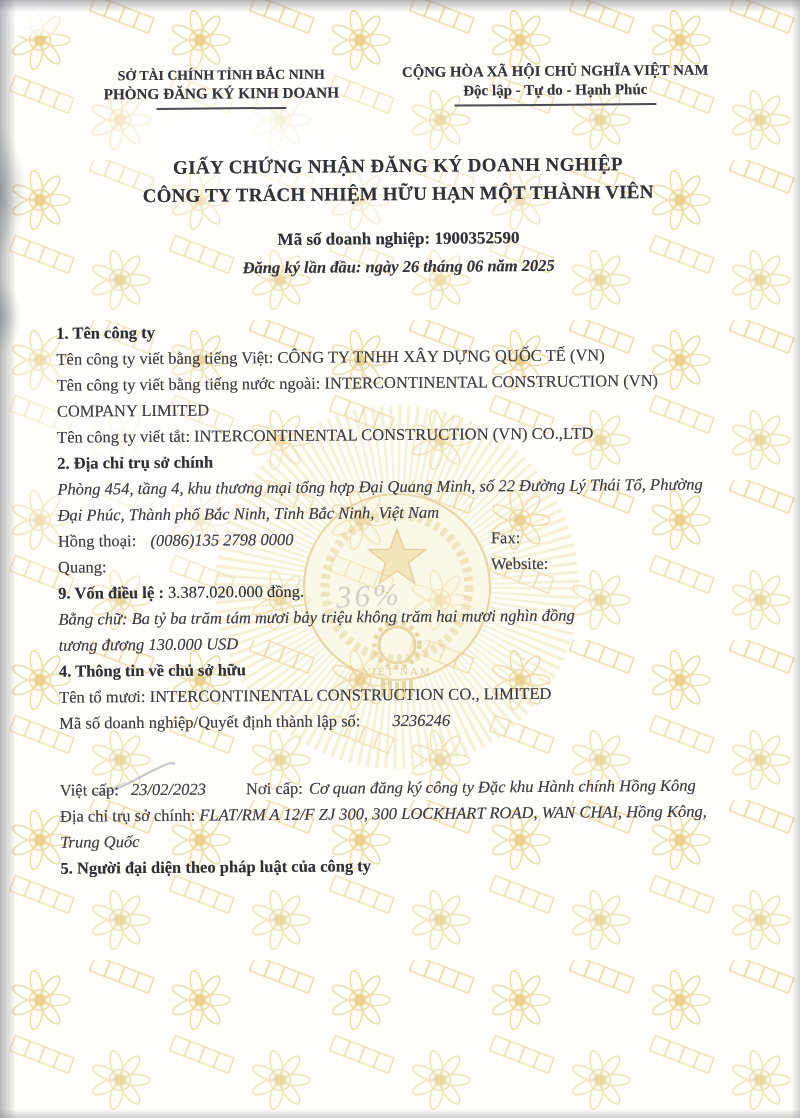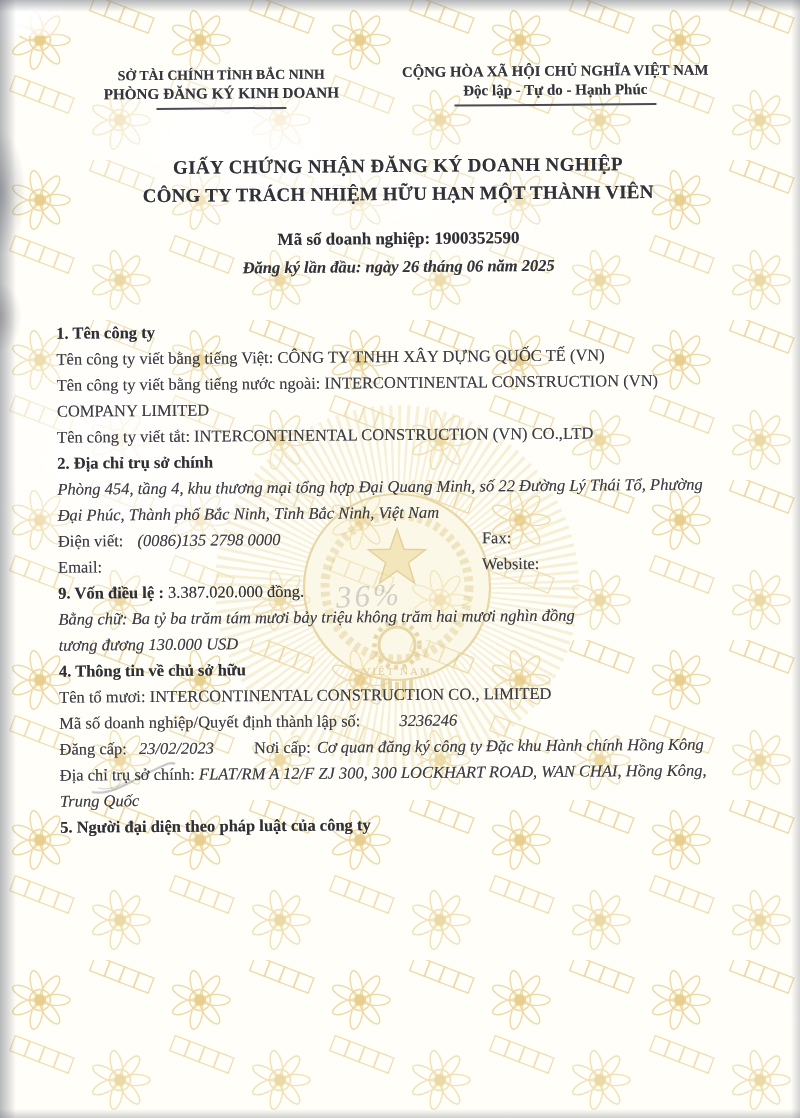--- a/index.html
+++ b/index.html
@@ -48,27 +48,27 @@
   .reg-line  { position:absolute; left:0; top:257px; width:100%; text-align:center; font-size:16.5px; font-weight:bold; font-style:italic; color:#33343b; }
 
   .docbody { position:absolute; left:57px; top:312px; width:692px; padding-top:6px; font-size:16.5px; line-height:26px; }
   .docbody p { margin:0; }
   .h { font-weight:bold; color:#2e3036; }
   .i { font-style:italic; }
   .fn  { max-width:652px; }
   .addr { font-style:italic; max-width:668px; }
   .hqline { max-width:668px; }
   .row { position:relative; }
-  .fax-label, .website-label { position:absolute; left:424px; top:0; }
+  .fax-label, .website-label { position:absolute; left:433px; top:0; }
   .vgap { margin-left:10px; }
-  .regnum { margin-left:35px; }
+  .regnum { margin-left:28px; }
   .words2 { margin-top:8px; }
   .flexrow { display:flex; align-items:baseline; }
   .datecell { margin-left:12px; }
-  .placelbl { margin-left:40px; }
+  .placelbl { margin-left:40px;margin-top:41px; }
   .place { width:430px; margin-left:6px; }
   .s5 { margin-top:4px; }
 
   .sh { position:absolute; z-index:6; pointer-events:none; }
   .corner-tl { left:0; top:0; width:74px; height:36px; z-index:5;
     background:linear-gradient(135deg, rgba(255,255,255,.95) 40%, rgba(255,255,255,0)); }
   .sh-top    { left:0; top:0; width:100%; height:12px; background:linear-gradient(rgba(110,114,124,.5), rgba(110,114,124,0)); }
   .sh-left   { left:0; top:0; width:16px; height:100%; background:linear-gradient(to right, rgba(110,114,124,.5), rgba(110,114,124,0)); }
   .sh-right  { right:0; top:0; width:9px; height:100%; background:linear-gradient(to left, rgba(120,124,132,.32), rgba(120,124,132,0)); }
   .sh-bottom { left:0; bottom:0; width:100%; height:9px; background:linear-gradient(to top, rgba(120,124,132,.35), rgba(120,124,132,0)); }
@@ -175,47 +175,47 @@
         <span>INTERCONTINENTAL CONSTRUCTION (VN) COMPANY LIMITED</span>
       </p>
       <p>
         <span>Tên công ty viết tắt:</span>
         <span>INTERCONTINENTAL CONSTRUCTION (VN) CO.,LTD</span>
       </p>
 
       <p class="h">2. Địa chỉ trụ sở chính</p>
       <p class="addr">Phòng 454, tầng 4, khu thương mại tổng hợp Đại Quang Minh, số 22 Đường Lý Thái Tổ, Phường Đại Phúc, Thành phố Bắc Ninh, Tỉnh Bắc Ninh, Việt Nam</p>
       <p class="row">
-        <span>Điện viết:</span>
+        <span>Hồng thoại:</span>
         <span class="i vgap">(0086)135 2798 0000</span>
         <span class="fax-label">Fax:</span>
       </p>
       <p class="row">
-        <span>Email:</span>
+        <span>Quang:</span>
         <span class="website-label">Website:</span>
       </p>
 
       <p>
         <span class="h">9. Vốn điều lệ :</span>
         <span style="color:#2f3036;">3.387.020.000 đồng.</span>
       </p>
       <p class="i">Bằng chữ: Ba tỷ ba trăm tám mươi bảy triệu không trăm hai mươi nghìn đồng</p>
       <p class="i words2">tương đương 130.000 USD</p>
 
       <p class="h">4. Thông tin về chủ sở hữu</p>
       <p>
         <span>Tên tổ mươi:</span>
         <span>INTERCONTINENTAL CONSTRUCTION CO., LIMITED</span>
       </p>
       <p>
         <span>Mã số doanh nghiệp/Quyết định thành lập số:</span>
         <span class="i regnum">3236246</span>
       </p>
       <div class="flexrow">
-        <span>Đăng cấp:</span>
+        <span>Việt cấp:</span>
         <span class="i datecell">23/02/2023</span>
         <span class="placelbl">Nơi cấp:</span>
         <span class="i place">Cơ quan đăng ký công ty Đặc khu Hành chính Hồng Kông</span>
       </div>
       <p class="hqline">
         <span>Địa chỉ trụ sở chính:</span>
         <span class="i">FLAT/RM A 12/F ZJ 300, 300 LOCKHART ROAD, WAN CHAI, Hồng Kông, Trung Quốc</span>
       </p>
 
       <p class="h s5">5. Người đại diện theo pháp luật của công ty</p>

